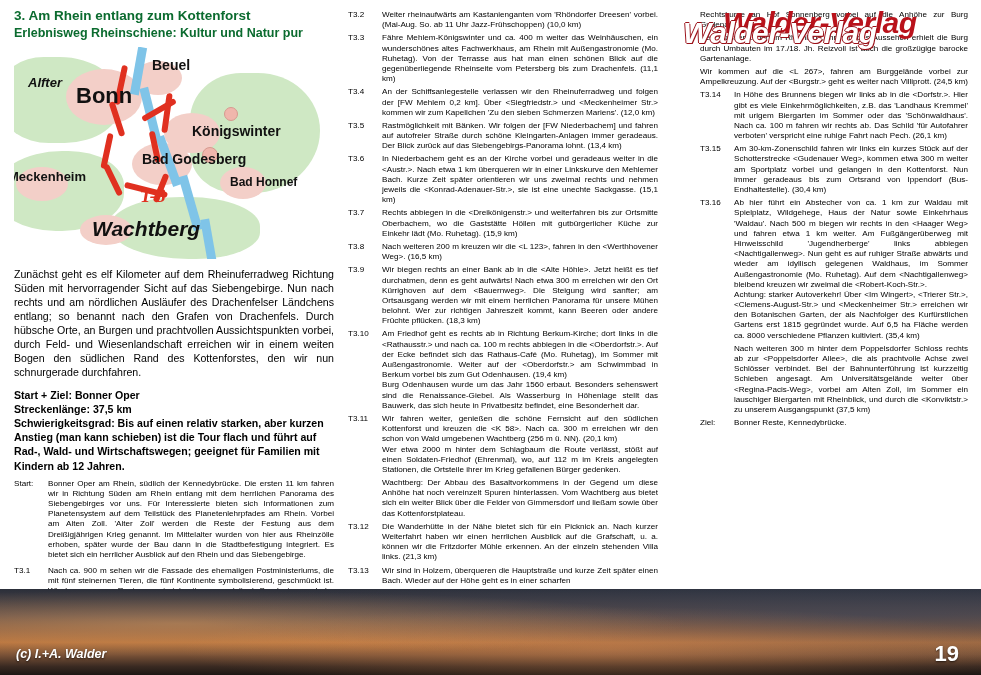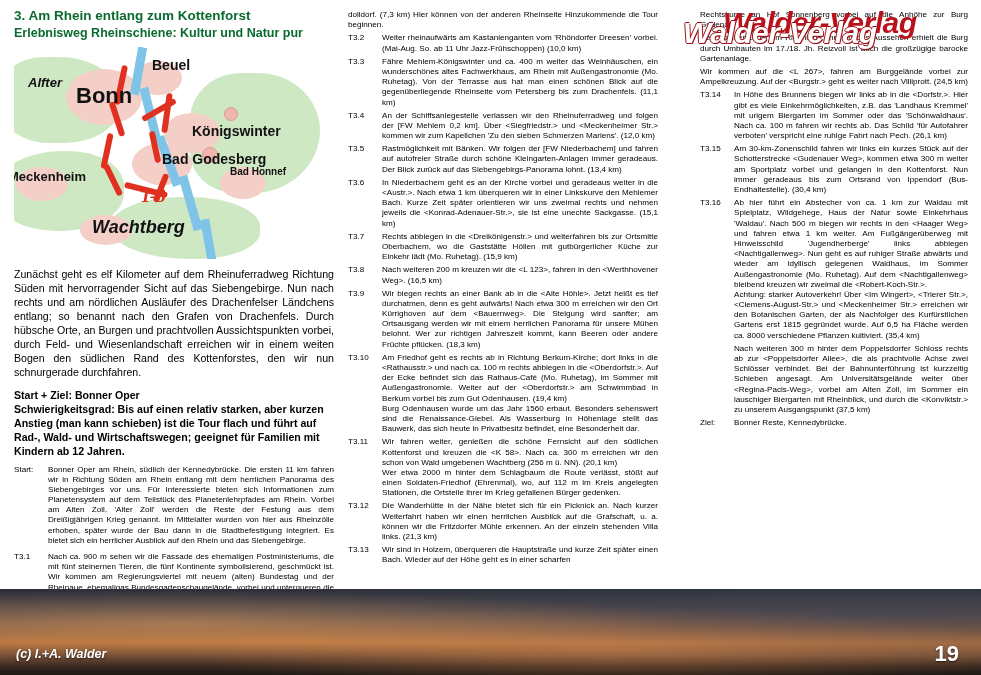--- a/index.html
+++ b/index.html
@@ -189,46 +189,46 @@
       <div class="route" style="left:110px;top:140px;width:44px;height:6px;transform:rotate(14deg);"></div>
       <div class="route" style="left:144px;top:126px;width:6px;height:30px;transform:rotate(22deg);"></div>
       <div class="route" style="left:126px;top:60px;width:38px;height:6px;transform:rotate(-30deg);"></div>
       <div class="route" style="left:150px;top:46px;width:6px;height:40px;transform:rotate(8deg);"></div>
       <div class="route" style="left:138px;top:84px;width:6px;height:32px;transform:rotate(-12deg);"></div>
 
       <div class="mlabel" style="left:14px;top:28px;font-size:13px;font-style:italic;">Alfter</div>
       <div class="mlabel" style="left:62px;top:36px;font-size:22px;">Bonn</div>
       <div class="mlabel" style="left:138px;top:10px;font-size:14px;">Beuel</div>
       <div class="mlabel" style="left:178px;top:76px;font-size:14px;">Königswinter</div>
-      <div class="mlabel" style="left:128px;top:104px;font-size:14px;margin-left:20px;">Bad Godesberg</div>
-      <div class="mlabel" style="left:216px;top:119px;font-size:10px;">Bad Honnef</div>
+      <div class="mlabel" style="left:128px;top:104px;font-size:14px;">Bad Godesberg</div>
+      <div class="mlabel" style="left:216px;top:128px;font-size:12px;">Bad Honnef</div>
       <div class="mlabel" style="left:-6px;top:122px;font-size:13px;">Meckenheim</div>
-      <div class="mlabel" style="left:78px;top:170px;font-size:18px;font-style:italic;">Wachtberg</div>
+      <div class="mlabel" style="left:78px;top:170px;font-size:21px;font-style:italic;">Wachtberg</div>
       <div class="t3" style="left:126px;top:138px;font-family:Liberation Serif, serif;">T-3</div>
     </div>
 
     <div class="intro">Zunächst geht es elf Kilometer auf dem Rheinuferradweg Richtung Süden mit hervorragender Sicht auf das Siebengebirge. Nun nach rechts und am nördlichen Ausläufer des Drachenfelser Ländchens entlang; so benannt nach den Grafen von Drachenfels. Durch hübsche Orte, an Burgen und prachtvollen Aussichtspunkten vorbei, durch Feld- und Wiesenlandschaft erreichen wir in einem weiten Bogen den südlichen Rand des Kottenforstes, den wir nun schnurgerade durchfahren.</div>
 
     <div class="facts">
       <div>Start + Ziel: Bonner Oper</div>
+      <div>Streckenlänge: 37,5 km</div>
       <div>Schwierigkeitsgrad: Bis auf einen relativ starken, aber kurzen Anstieg (man kann schieben) ist die Tour flach und führt auf Rad-, Wald- und Wirtschaftswegen; geeignet für Familien mit Kindern ab 12 Jahren.</div>
     </div>
 
     <div class="rt">
       <div class="k">Start:</div>
       <div class="v">Bonner Oper am Rhein, südlich der Kennedybrücke. Die ersten 11 km fahren wir in Richtung Süden am Rhein entlang mit dem herrlichen Panorama des Siebengebirges vor uns. Für Interessierte bieten sich Informationen zum Planetensystem auf dem Teilstück des Planetenlehrpfades am Rhein. Vorbei am Alten Zoll. 'Alter Zoll' werden die Reste der Festung aus dem Dreißigjährigen Krieg genannt. Im Mittelalter wurden von hier aus Rheinzölle erhoben, später wurde der Bau dann in die Stadtbefestigung integriert. Es bietet sich ein herrlicher Ausblick auf den Rhein und das Siebengebirge.</div>
     </div>
     <div class="rt">
       <div class="k">T3.1</div>
       <div class="v">Nach ca. 900 m sehen wir die Fassade des ehemaligen Postministeriums, die mit fünf steinernen Tieren, die fünf Kontinente symbolisierend, geschmückt ist. Wir kommen am Regierungsviertel mit neuem (alten) Bundestag und der Rheinaue, ehemaligas Bundesgartenschaugelände, vorbei und unterqueren die Konrad-Adenauer-Brücke. Im Biergarten 'Schaumburger Hof' ist schon die erste Rast möglich. Weiterfahrt zur Fähre Bad Godesberg-Nieder-</div>
     </div>
   </div>
 
   <div class="col-mid">
-    <div class="plain noindent">dolldorf. (7,3 km) Hier können von der anderen Rheinseite Hinzukommende die Tour beginnen.</div>
 
     <div class="rt">
       <div class="k">T3.2</div>
       <div class="v">Weiter rheinaufwärts am Kastanienganten vom 'Rhöndorfer Dreesen' vorbei. (Mai-Aug. So. ab 11 Uhr Jazz-Frühschoppen) (10,0 km)</div>
     </div>
     <div class="rt">
       <div class="k">T3.3</div>
       <div class="v">Fähre Mehlem-Königswinter und ca. 400 m weiter das Weinhäuschen, ein wunderschönes altes Fachwerkhaus, am Rhein mit Außengastronomie (Mo. Ruhetag). Von der Terrasse aus hat man einen schönen Blick auf die gegenüberliegende Rheinseite vom Petersberg bis zum Drachenfels. (11,1 km)</div>
     </div>
     <div class="rt">
@@ -258,20 +258,21 @@
     <div class="rt">
       <div class="k">T3.10</div>
       <div class="v">Am Friedhof geht es rechts ab in Richtung Berkum-Kirche; dort links in die &lt;Rathausstr.&gt; und nach ca. 100 m rechts abbiegen in die &lt;Oberdorfstr.&gt;. Auf der Ecke befindet sich das Rathaus-Café (Mo. Ruhetag), im Sommer mit Außengastronomie. Weiter auf der &lt;Oberdorfstr.&gt; am Schwimmbad in Berkum vorbei bis zum Gut Odenhausen. (19,4 km)</div>
     </div>
     <div class="plain">Burg Odenhausen wurde um das Jahr 1560 erbaut. Besonders sehenswert sind die Renaissance-Giebel. Als Wasserburg in Höhenlage stellt das Bauwerk, das sich heute in Privatbesitz befindet, eine Besonderheit dar.</div>
     <div class="rt">
       <div class="k">T3.11</div>
       <div class="v">Wir fahren weiter, genießen die schöne Fernsicht auf den südlichen Kottenforst und kreuzen die &lt;K 58&gt;. Nach ca. 300 m erreichen wir den schon von Wald umgebenen Wachtberg (256 m ü. NN). (20,1 km)</div>
     </div>
     <div class="plain">Wer etwa 2000 m hinter dem Schlagbaum die Route verlässt, stößt auf einen Soldaten-Friedhof (Ehrenmal), wo, auf 112 m im Kreis angelegten Stationen, die Ortsteile ihrer im Krieg gefallenen Bürger gedenken.</div>
+    <div class="plain">Wachtberg: Der Abbau des Basaltvorkommens in der Gegend um diese Anhöhe hat noch vereinzelt Spuren hinterlassen. Vom Wachtberg aus bietet sich ein weiter Blick über die Felder von Gimmersdorf und ließam sowie über das Kottenforstplateau.</div>
     <div class="rt">
       <div class="k">T3.12</div>
       <div class="v">Die Wanderhütte in der Nähe bietet sich für ein Picknick an. Nach kurzer Weiterfahrt haben wir einen herrlichen Ausblick auf die Grafschaft, u. a. können wir die Fritzdorfer Mühle erkennen. An der einzeln stehenden Villa links. (21,3 km)</div>
     </div>
     <div class="rt">
       <div class="k">T3.13</div>
       <div class="v">Wir sind in Holzem, überqueren die Hauptstraße und kurze Zeit später einen Bach. Wieder auf der Höhe geht es in einer scharfen</div>
     </div>
   </div>
 

